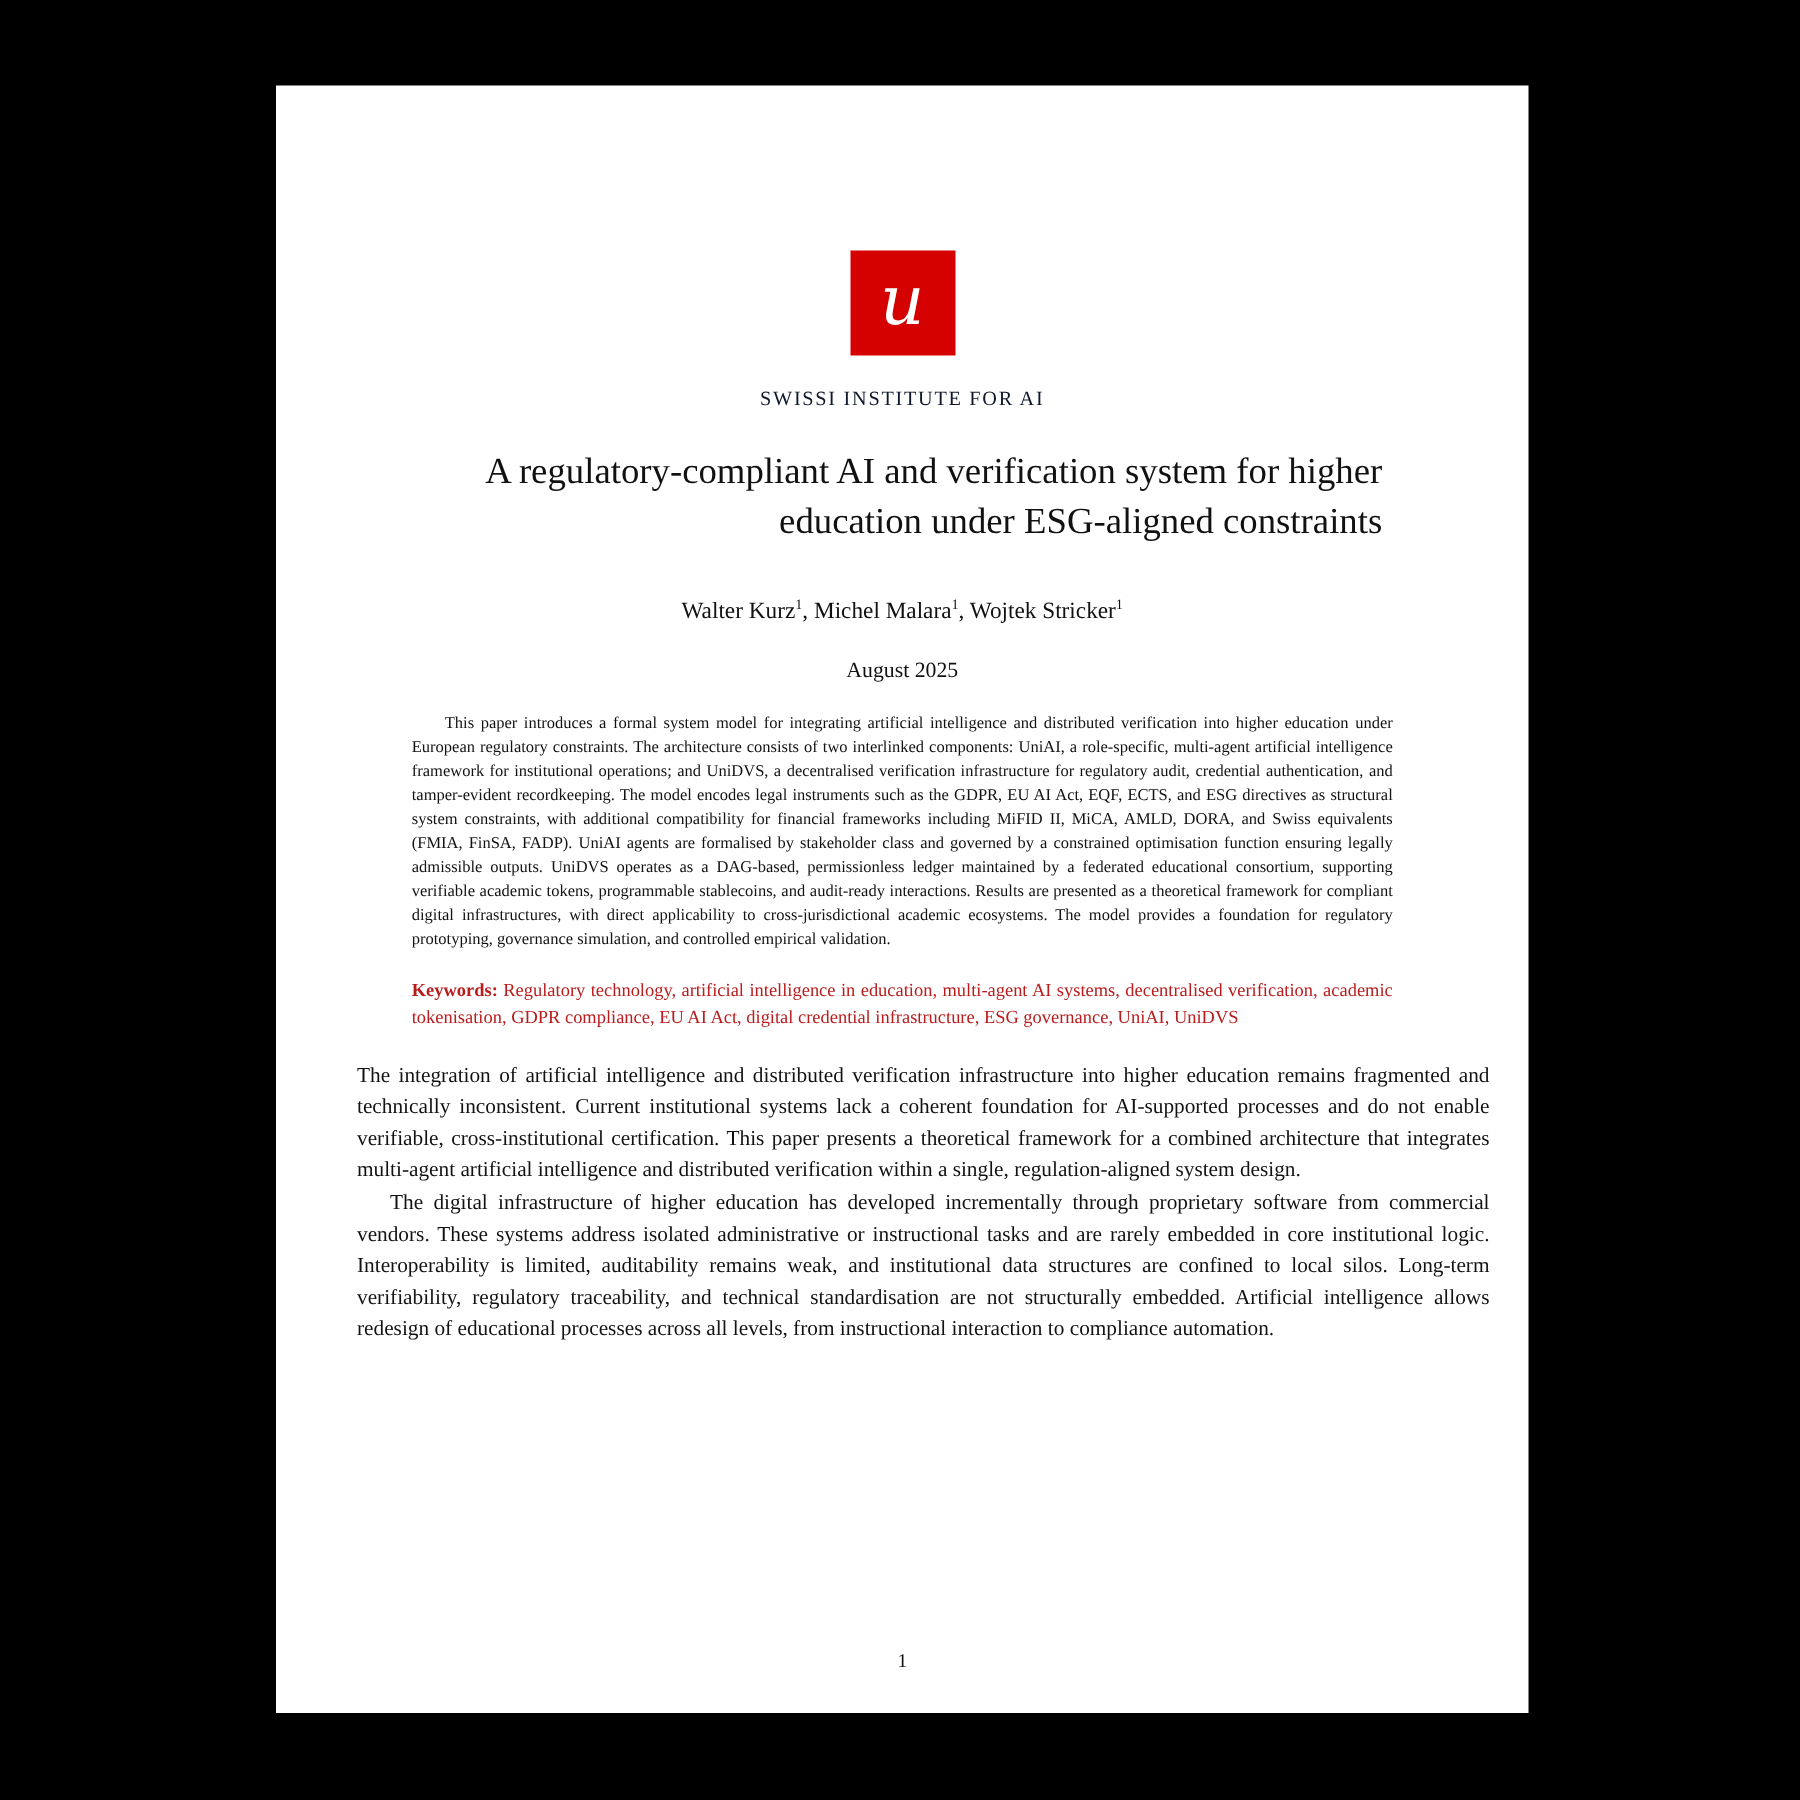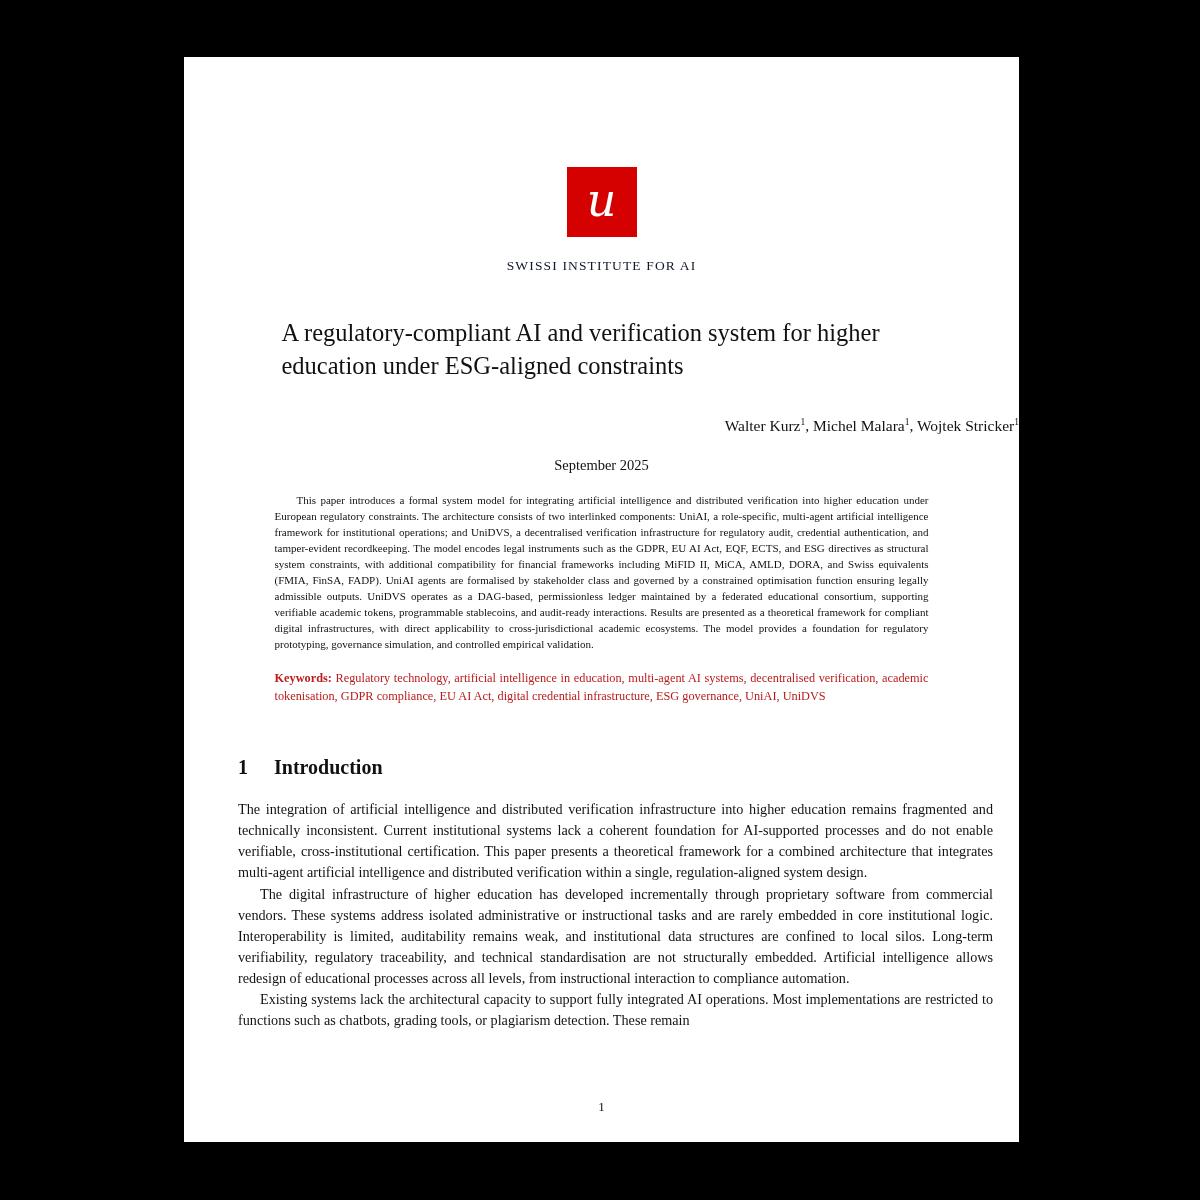--- a/index.html
+++ b/index.html
@@ -53,31 +53,31 @@
     margin-top: 21px;
     font-size: 13.5px;
     letter-spacing: 1.15px;
     color: #0f172a;
     font-variant: small-caps;
     text-transform: uppercase;
   }
 
   
   .doc-title {
-    margin: 43px auto 0;
+    margin: 25px auto 0;
     width: 640px;
-    text-align: left;
+    text-align: right;
     font-size: 24.5px;
     line-height: 1.34;
     font-weight: 400;
     color: #111111;
   }
   .authors {
     margin-top: 34px;
-    text-align: right;
+    text-align: center;
     font-size: 15.5px;
     color: #111111;
   }
   .authors sup {
     font-size: 9.5px;
     vertical-align: super;
     line-height: 0;
   }
   .pub-date {
     margin-top: 22px;
@@ -165,30 +165,28 @@
     </div>
     <div class="institute">Swissi Institute for AI</div>
   </div>
 
   <h1 class="doc-title">A regulatory-compliant AI and verification system for higher education under ESG-aligned constraints</h1>
 
   <div class="authors">
     <span><span>Walter Kurz</span><sup>1</sup></span><span>, </span><span><span>Michel Malara</span><sup>1</sup></span><span>, </span><span><span>Wojtek Stricker</span><sup>1</sup></span>
   </div>
 
-  <div class="pub-date">September 2025</div>
+  <div class="pub-date">August 2025</div>
 
   <div class="abstract-wrap">
     <p class="abstract-body">This paper introduces a formal system model for integrating artificial intelligence and distributed verification into higher education under European regulatory constraints. The architecture consists of two interlinked components: UniAI, a role-specific, multi-agent artificial intelligence framework for institutional operations; and UniDVS, a decentralised verification infrastructure for regulatory audit, credential authentication, and tamper-evident recordkeeping. The model encodes legal instruments such as the GDPR, EU AI Act, EQF, ECTS, and ESG directives as structural system constraints, with additional compatibility for financial frameworks including MiFID II, MiCA, AMLD, DORA, and Swiss equivalents (FMIA, FinSA, FADP). UniAI agents are formalised by stakeholder class and governed by a constrained optimisation function ensuring legally admissible outputs. UniDVS operates as a DAG-based, permissionless ledger maintained by a federated educational consortium, supporting verifiable academic tokens, programmable stablecoins, and audit-ready interactions. Results are presented as a theoretical framework for compliant digital infrastructures, with direct applicability to cross-jurisdictional academic ecosystems. The model provides a foundation for regulatory prototyping, governance simulation, and controlled empirical validation.</p>
     <p class="keywords"><span class="kw-label">Keywords:</span> <span>Regulatory technology, artificial intelligence in education, multi-agent AI systems, decentralised verification, academic tokenisation, GDPR compliance, EU AI Act, digital credential infrastructure, ESG governance, UniAI, UniDVS</span></p>
   </div>
 
-  <h2 class="section-heading"><span class="sec-num">1</span><span>Introduction</span></h2>
 
   <div class="body-wrap">
     <p class="body-par">The integration of artificial intelligence and distributed verification infrastructure into higher education remains fragmented and technically inconsistent. Current institutional systems lack a coherent foundation for AI-supported processes and do not enable verifiable, cross-institutional certification. This paper presents a theoretical framework for a combined architecture that integrates multi-agent artificial intelligence and distributed verification within a single, regulation-aligned system design.</p>
     <p class="body-par">The digital infrastructure of higher education has developed incrementally through proprietary software from commercial vendors. These systems address isolated administrative or instructional tasks and are rarely embedded in core institutional logic. Interoperability is limited, auditability remains weak, and institutional data structures are confined to local silos. Long-term verifiability, regulatory traceability, and technical standardisation are not structurally embedded. Artificial intelligence allows redesign of educational processes across all levels, from instructional interaction to compliance automation.</p>
-    <p class="body-par">Existing systems lack the architectural capacity to support fully integrated AI operations. Most implementations are restricted to functions such as chatbots, grading tools, or plagiarism detection. These remain</p>
   </div>
 
   <div class="folio">1</div>
 
 </div>
 
 </body></html>

